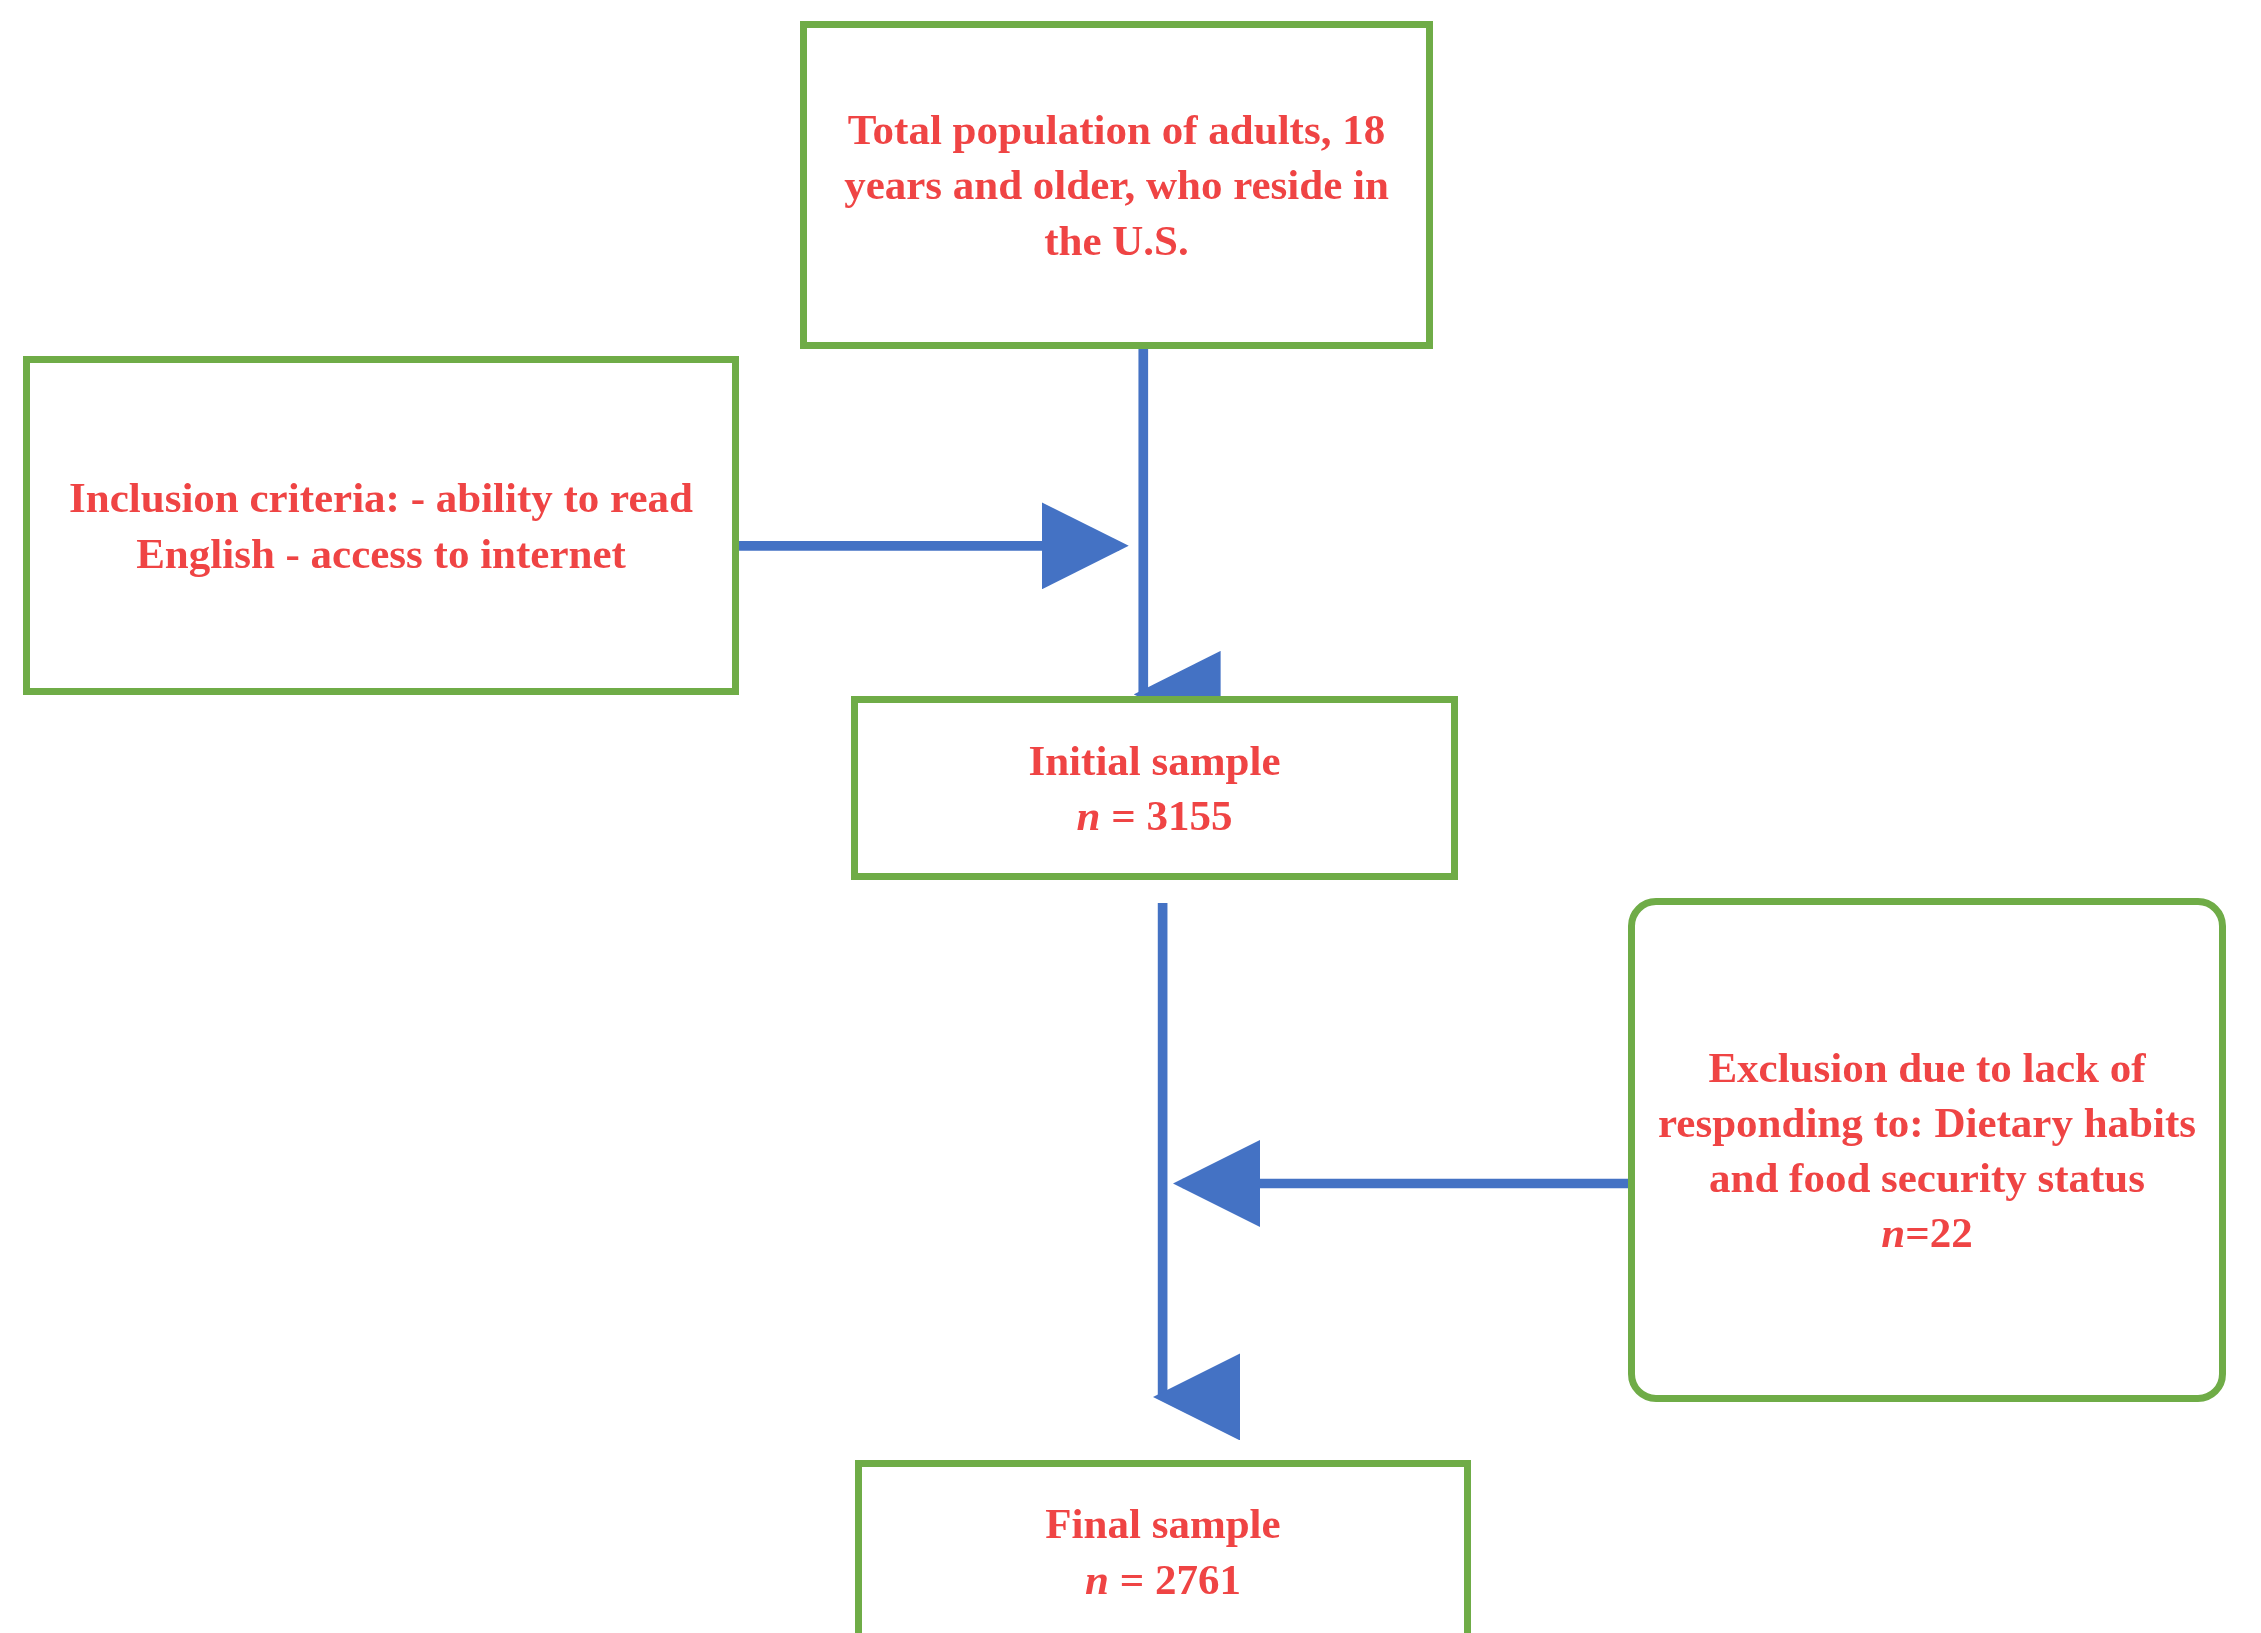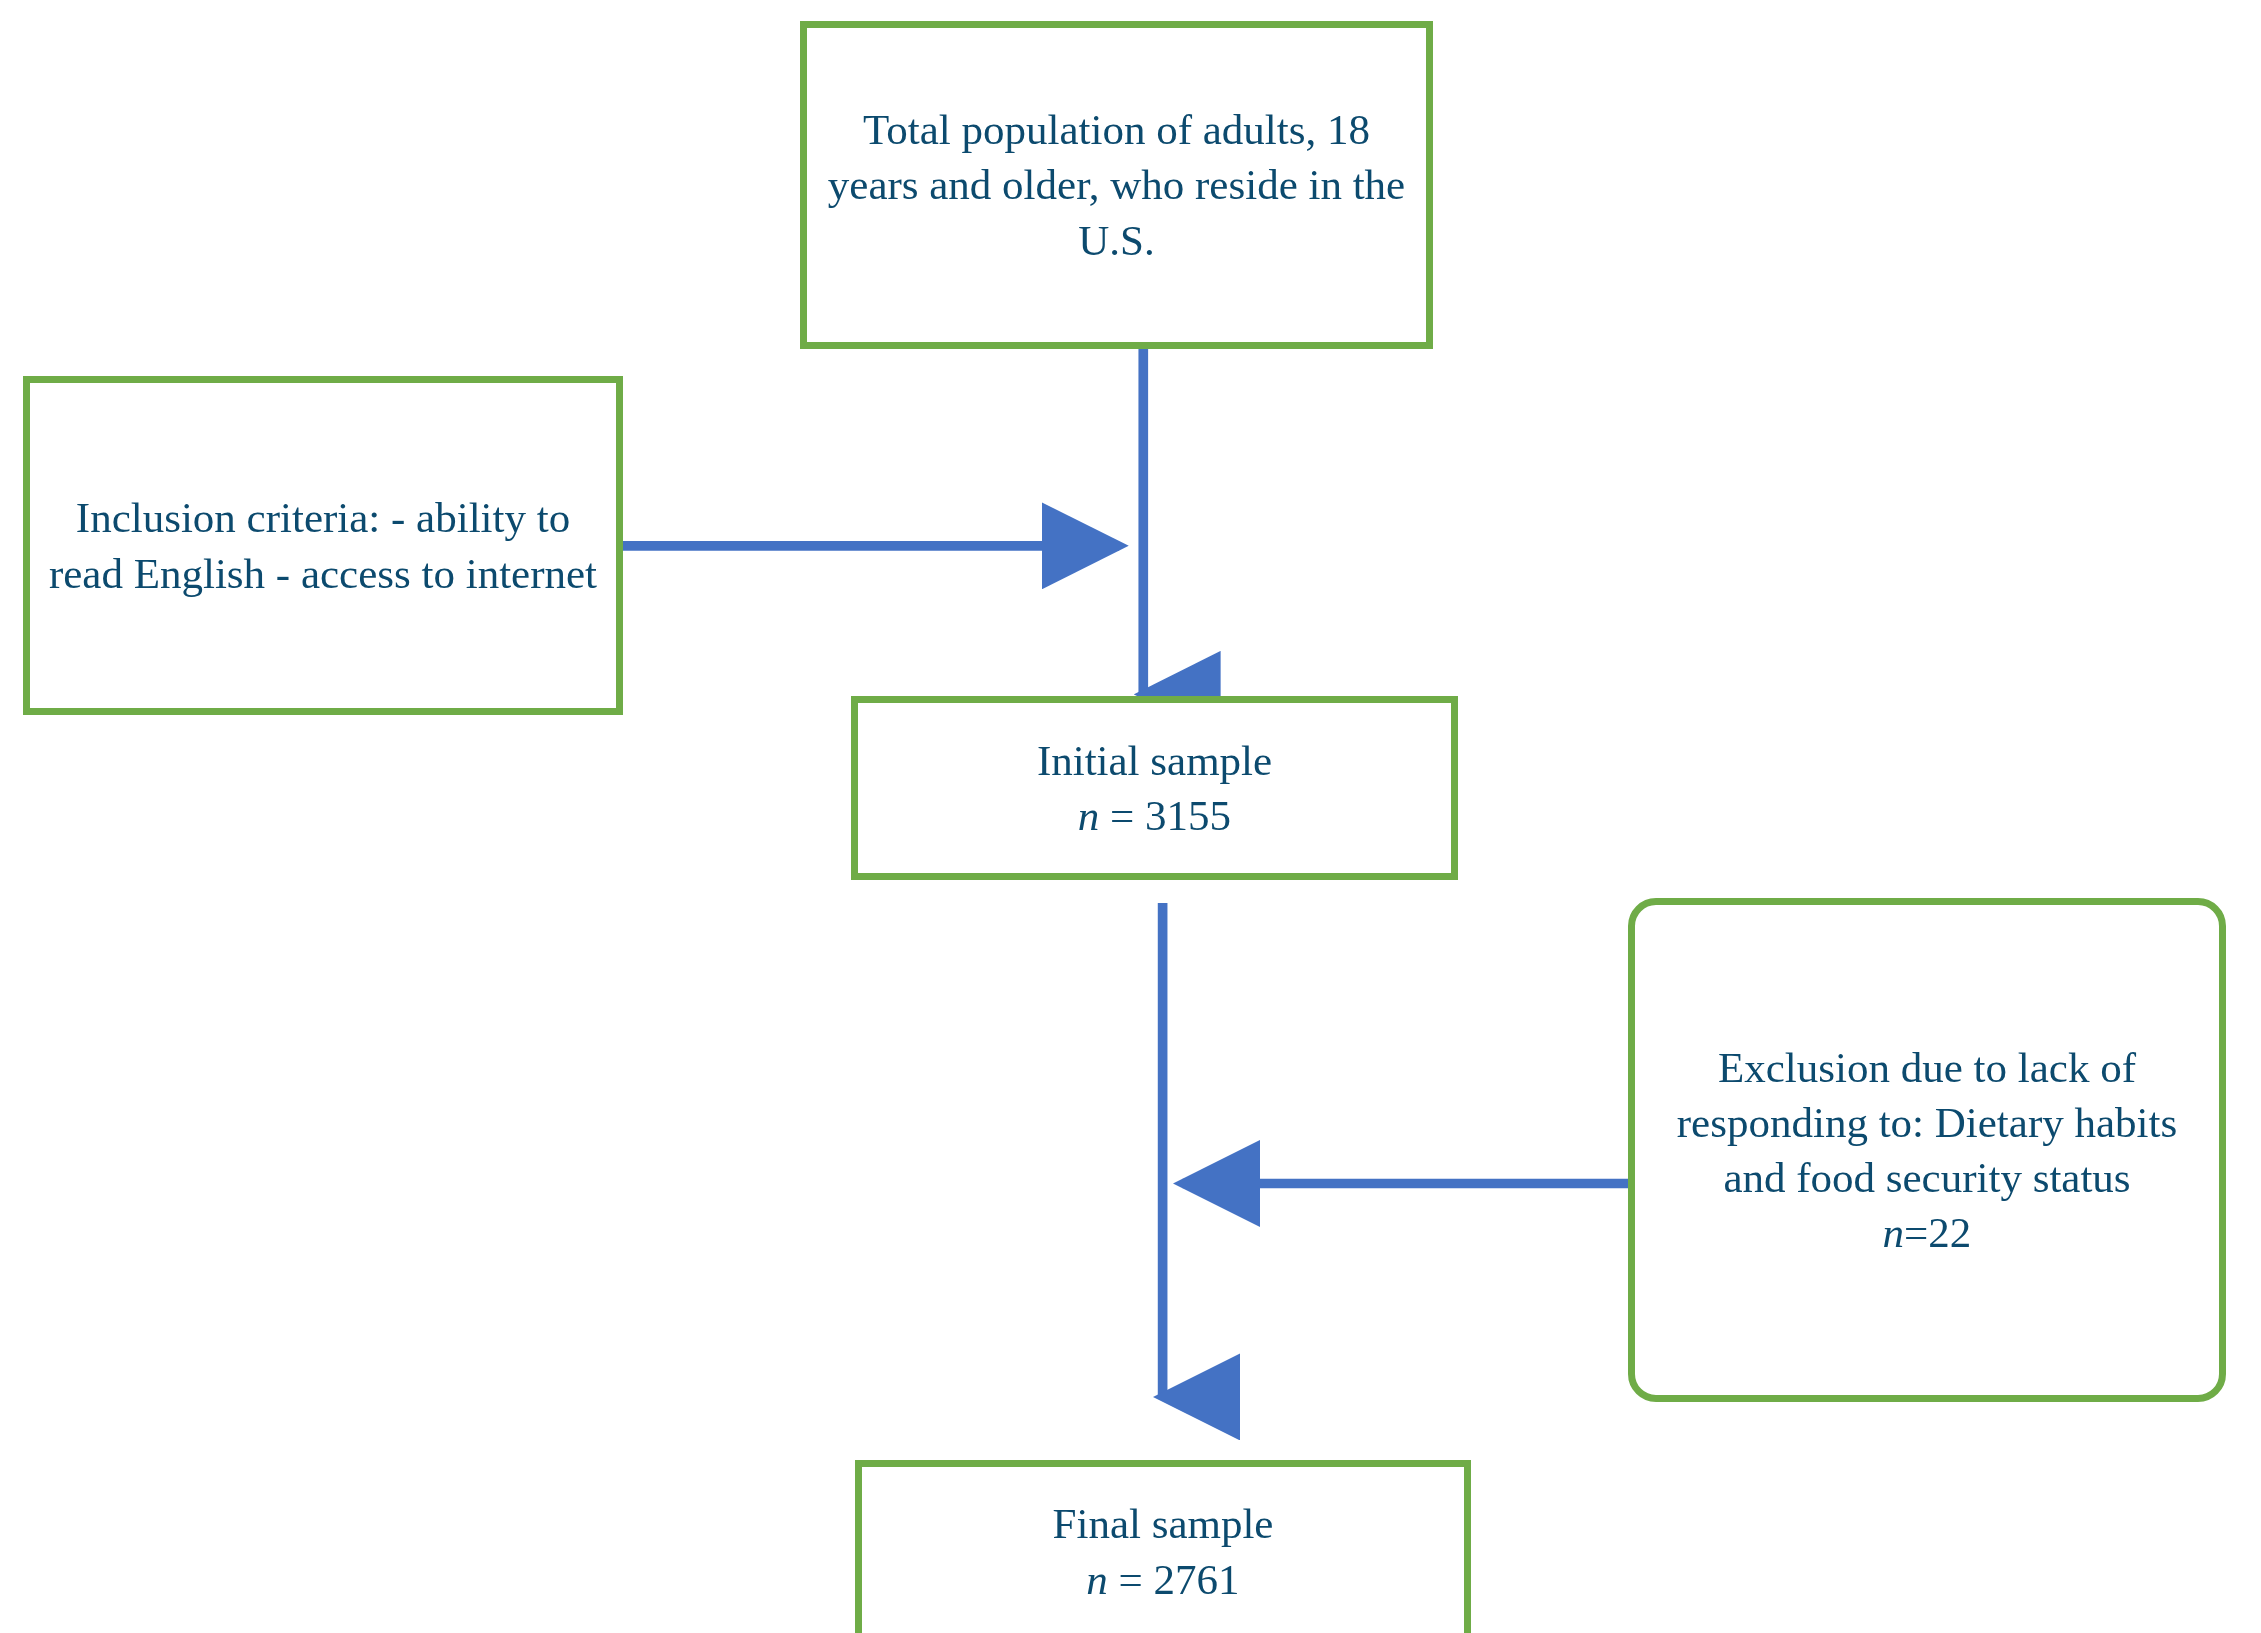--- a/index.html
+++ b/index.html
@@ -19,38 +19,39 @@
     position: absolute;
     box-sizing: border-box;
     border: 7px solid #6FAC47;
     background: #ffffff;
     display: flex;
     align-items: center;
     justify-content: center;
     text-align: center;
   }
   .box-text {
-    color: #0c4a6e;
+    color: #ef4444;
     font-size: 43px;
     line-height: 1.28;
     padding: 0 8px;
     white-space: pre-line;
+    font-weight: bold;
   }
   .n-line {
     display: block;
     font-size: 43px;
     line-height: 1.28;
   }
   .n-line em {
     font-style: italic;
   }
 
   
   #box-total      { left: 800px; top: 21px;   width: 633px;  height: 328px; }
-  #box-inclusion  { left: 23px;   top: 376px;  width: 600px;  height: 339px; }
+  #box-inclusion  { left: 23px;   top: 356px;  width: 716px;  height: 339px; }
   #box-initial    { left: 851px; top: 696px; width: 607px;  height: 184px; }
   #box-exclusion  { left: 1628px; top: 898px; width: 598px;  height: 504px; border-radius: 28px; }
   #box-final      { left: 855px; top: 1423px; width: 616px;  height: 183px; margin-top: 37px; }
 
   
   #connectors {
     position: absolute;
     left: 0; top: 0;
     width: 2261px;
     height: 1634px;

